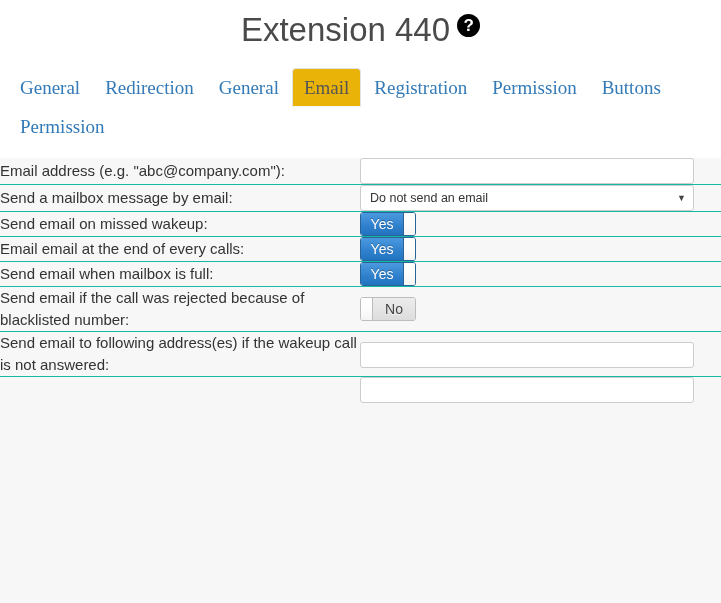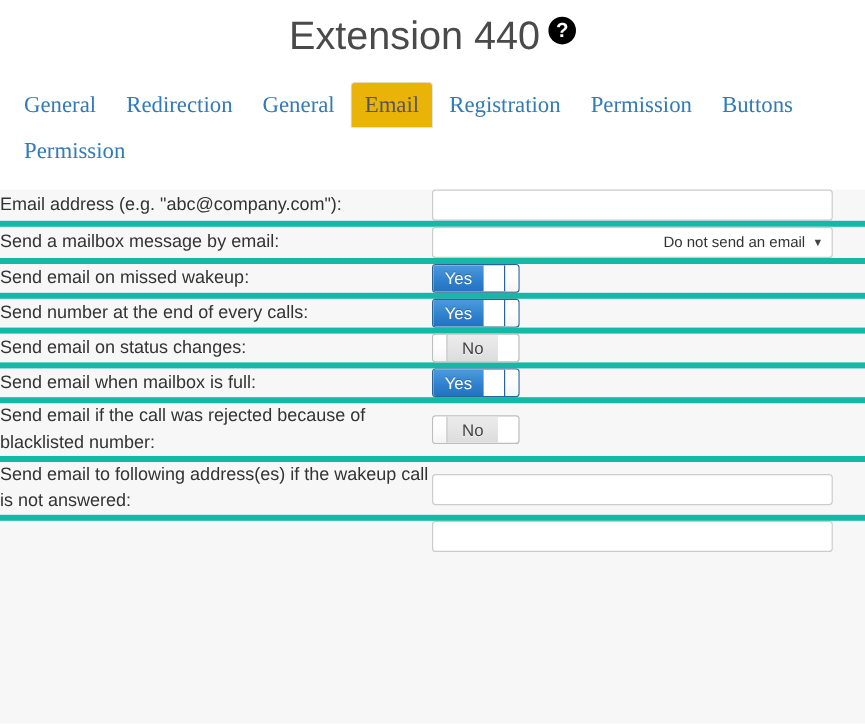--- a/index.html
+++ b/index.html
@@ -88,21 +88,21 @@
     margin-top: 12px;
     padding: 0 0 0 0;
     height: 453px;
   }
   table.form-table {
     width: 100%;
     border-collapse: collapse;
     table-layout: fixed;
   }
   table.form-table td {
-    border-top: 5px solid #14b8a6;
+    border-top: 1px solid #14b8a6;
     padding: 0;
     vertical-align: middle;
   }
   table.form-table tr:first-child td { border-top: none; }
   td.label-cell {
     width: 360px;
     padding: 9px 10px 9px 21px;
     font-size: 15px;
     color: #333333;
     line-height: 22px;
@@ -126,21 +126,20 @@
   }
 
   .select-box {
     position: relative;
     width: 334px;
     height: 26px;
     border: 1px solid #cccccc;
     border-radius: 3px;
     background: #ffffff;
     cursor: pointer;
-    text-align: right;
   }
   .select-value {
     position: absolute;
     left: 9px;
     top: 0;
     line-height: 24px;
     font-size: 12.5px;
     color: #333333;
     white-space: nowrap;
     overflow: hidden;
@@ -152,21 +151,21 @@
     top: 0;
     line-height: 24px;
     font-size: 9px;
     color: #444444;
   }
 
   
   .switch {
     position: relative;
     display: block;
-    width: 73px;
+    width: 56px;
     height: 24px;
     border-radius: 3px;
     cursor: pointer;
     overflow: hidden;
     border: 1px solid #b8b8b8;
     background: #ffffff;
     padding-left: 40px;
   }
   .switch .sw-label {
     position: absolute;
@@ -257,38 +256,29 @@
           <td class="label-cell">Send email on missed wakeup:</td>
           <td class="field-cell">
             <div class="switch on">
               <span class="sw-label">Yes</span>
               <span class="sw-handle"></span>
             </div>
           </td>
         </tr>
 
         <tr>
-          <td class="label-cell">Send number at the end of every calls:</td>
+          <td class="label-cell">Email email at the end of every calls:</td>
           <td class="field-cell">
             <div class="switch on">
               <span class="sw-label">Yes</span>
               <span class="sw-handle"></span>
             </div>
           </td>
         </tr>
 
-        <tr>
-          <td class="label-cell">Send email on status changes:</td>
-          <td class="field-cell">
-            <div class="switch off">
-              <span class="sw-label">No</span>
-              <span class="sw-handle"></span>
-            </div>
-          </td>
-        </tr>
 
         <tr>
           <td class="label-cell">Send email when mailbox is full:</td>
           <td class="field-cell">
             <div class="switch on">
               <span class="sw-label">Yes</span>
               <span class="sw-handle"></span>
             </div>
           </td>
         </tr>

